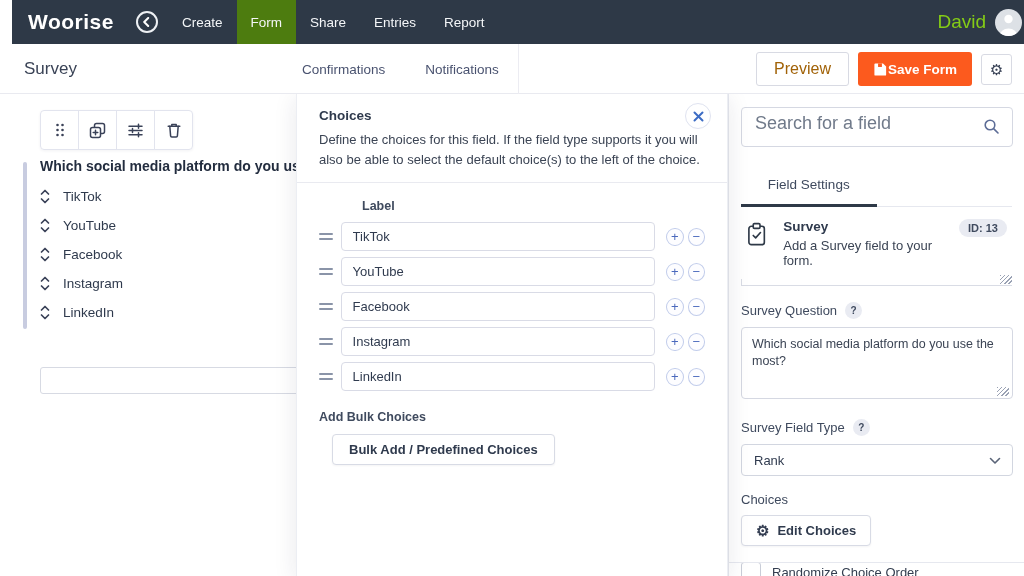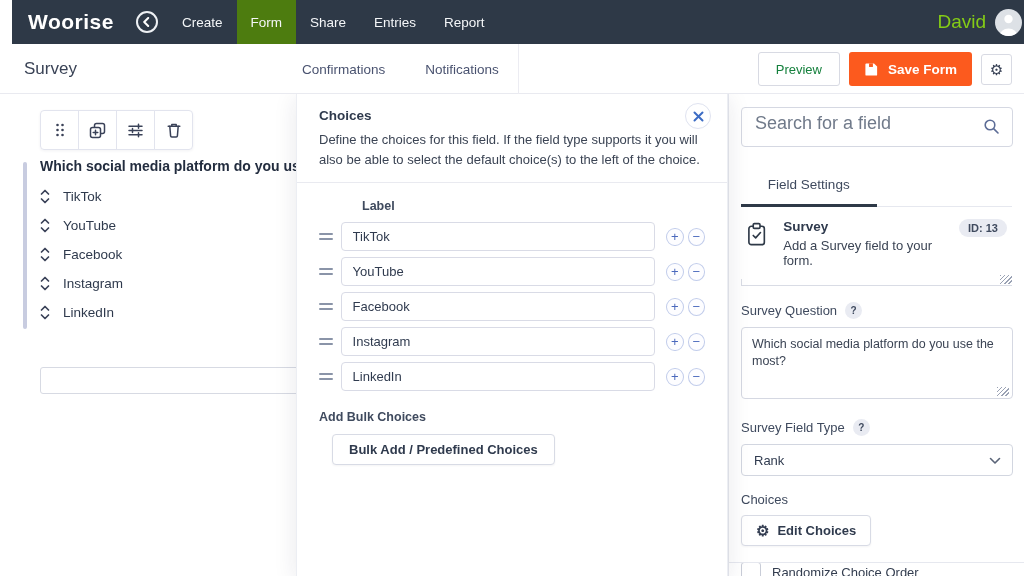--- a/index.html
+++ b/index.html
@@ -27,23 +27,23 @@
              border-bottom:1px solid #e9eaf0; z-index:30; }
   .page-title { position:absolute; left:24px; top:0; height:50px; display:flex; align-items:center;
                 font-size:17px; color:#3a4356; }
   .form-tabs { position:absolute; left:283px; top:0; height:50px; display:flex; align-items:stretch; }
   .seg { display:flex; align-items:center; font-size:13.5px; color:#4a5370; }
   .seg-settings { border-left:1px solid #ececf2; border-right:1px solid #ececf2; padding:0 30px; cursor:pointer; }
   .seg-group { border-right:1px solid #ececf2; padding:0 19px; gap:40px; }
   .seg-group span { cursor:pointer; }
   .header-actions { position:absolute; right:12px; top:0; height:50px; display:flex; align-items:center; gap:9px; }
   .btn-preview { height:34px; padding:0 17px; background:#fff; border:1px solid #d8dae3; border-radius:3px;
-                 font-size:13px; color:#15803d; font-family:inherit; cursor:pointer; }
+                 font-size:16px; color:#a16207; font-family:inherit; cursor:pointer; }
   .btn-save { height:34px; padding:0 15px; background:#fc5a1e; border:none; border-radius:3px;
-              display:flex; align-items:center; gap:9px; color:#fff; font-size:13.5px; font-weight:700;
+              display:flex; align-items:center; color:#fff; font-size:13.5px; font-weight:700;
               font-family:inherit; cursor:pointer; }
   .btn-gear { width:31px; height:31px; background:#fff; border:1px solid #d8dae3; border-radius:3px;
               display:flex; align-items:center; justify-content:center; font-size:16px; color:#4a5260; cursor:pointer; }
 
   
   .canvas { position:absolute; left:0; top:94px; width:1024px; height:482px; background:#fff; z-index:1; }
   .toolbar { position:absolute; left:40px; top:16px; display:flex; border-radius:4px;
              box-shadow:0 1px 3px rgba(30,35,60,.06); }
   .tool { width:39px; height:40px; background:#fff; border:1px solid #e2e4ee; margin-left:-1px;
           display:flex; align-items:center; justify-content:center; cursor:pointer; }

